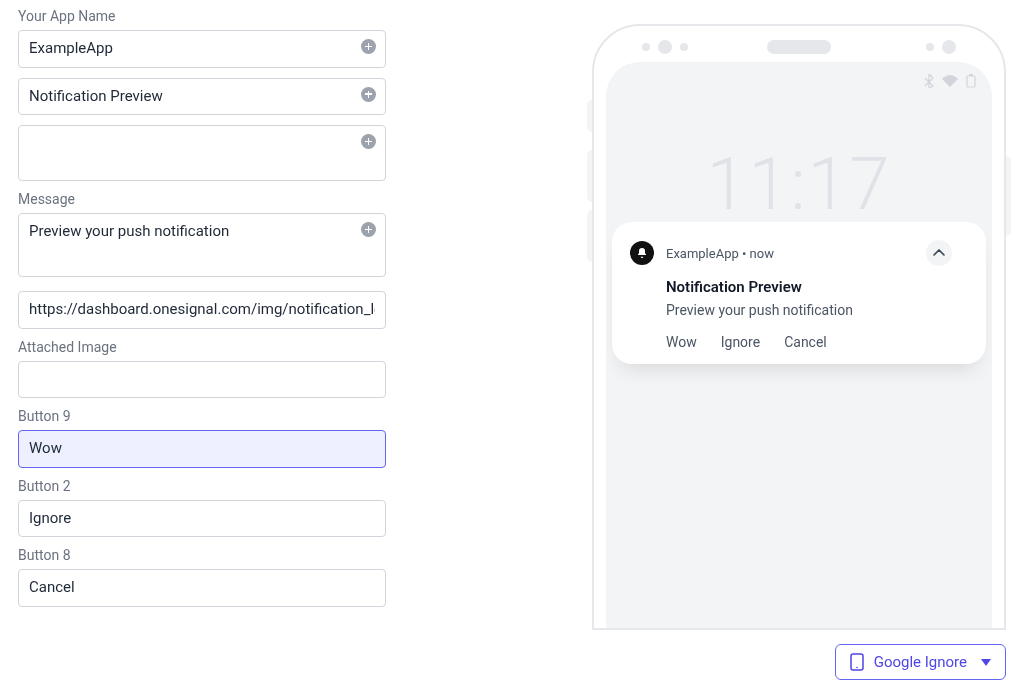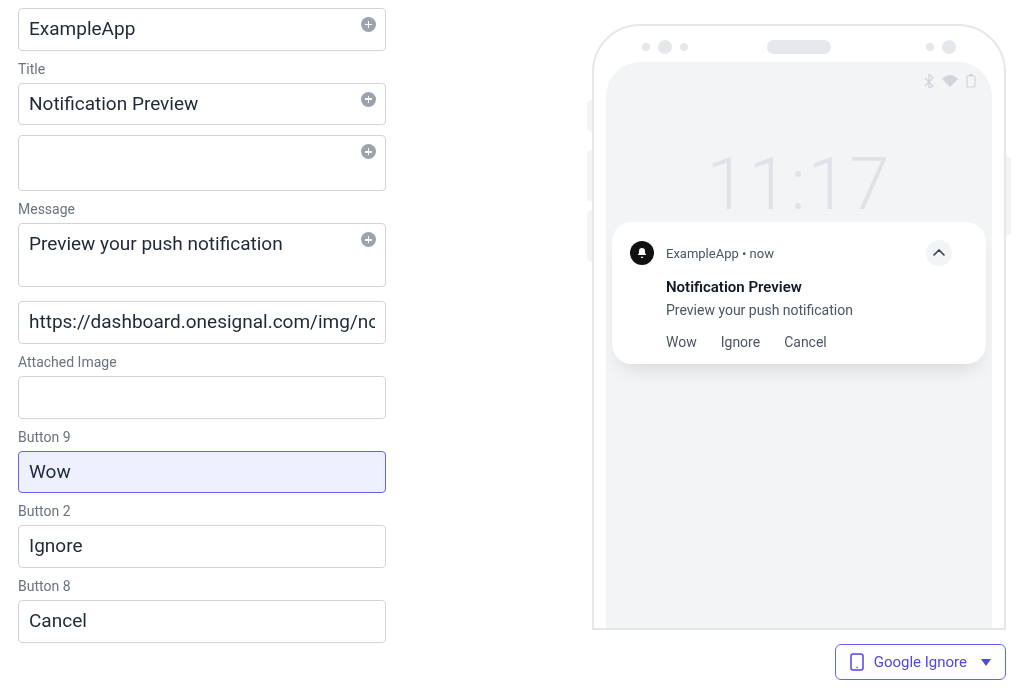--- a/index.html
+++ b/index.html
@@ -38,21 +38,21 @@
     }
     .input-wrap.tall .text-input {
       height: 56px;
       padding-top: 8px;
     }
     .text-input {
       width: 100%;
       border: 1px solid #d1d5db;
       border-radius: 4px;
       padding: 8px 52px 8px 10px;
-      font-size: 19px;
+      font-size: 15px;
       color: #1f2937;
       font-family: inherit;
       line-height: 1.3;
     }
     .text-input.focused {
       border: 1.5px solid #6366f1;
       background: #eef0ff;
       outline: none;
     }
     .plus-icon {
@@ -241,28 +241,28 @@
       border-top: 7px solid #4f46e5;
       margin-left: 4px;
     }
   </style>
 </head>
 <body>
 
 <div class="left">
 
   <div class="field">
+    <label class="field-label">Your App Name</label>
     <div class="input-wrap">
       <input class="text-input" value="ExampleApp" style="">
       <span class="plus-icon"></span>
     </div>
   </div>
 
   <div class="field">
-    <label class="field-label">Title</label>
     <div class="input-wrap">
       <input class="text-input" value="Notification Preview" style="">
       <span class="plus-icon"></span>
     </div>
   </div>
 
   <div class="field">
     <div class="input-wrap tall">
       <input class="text-input" value="" style="">
       <span class="plus-icon"></span>

